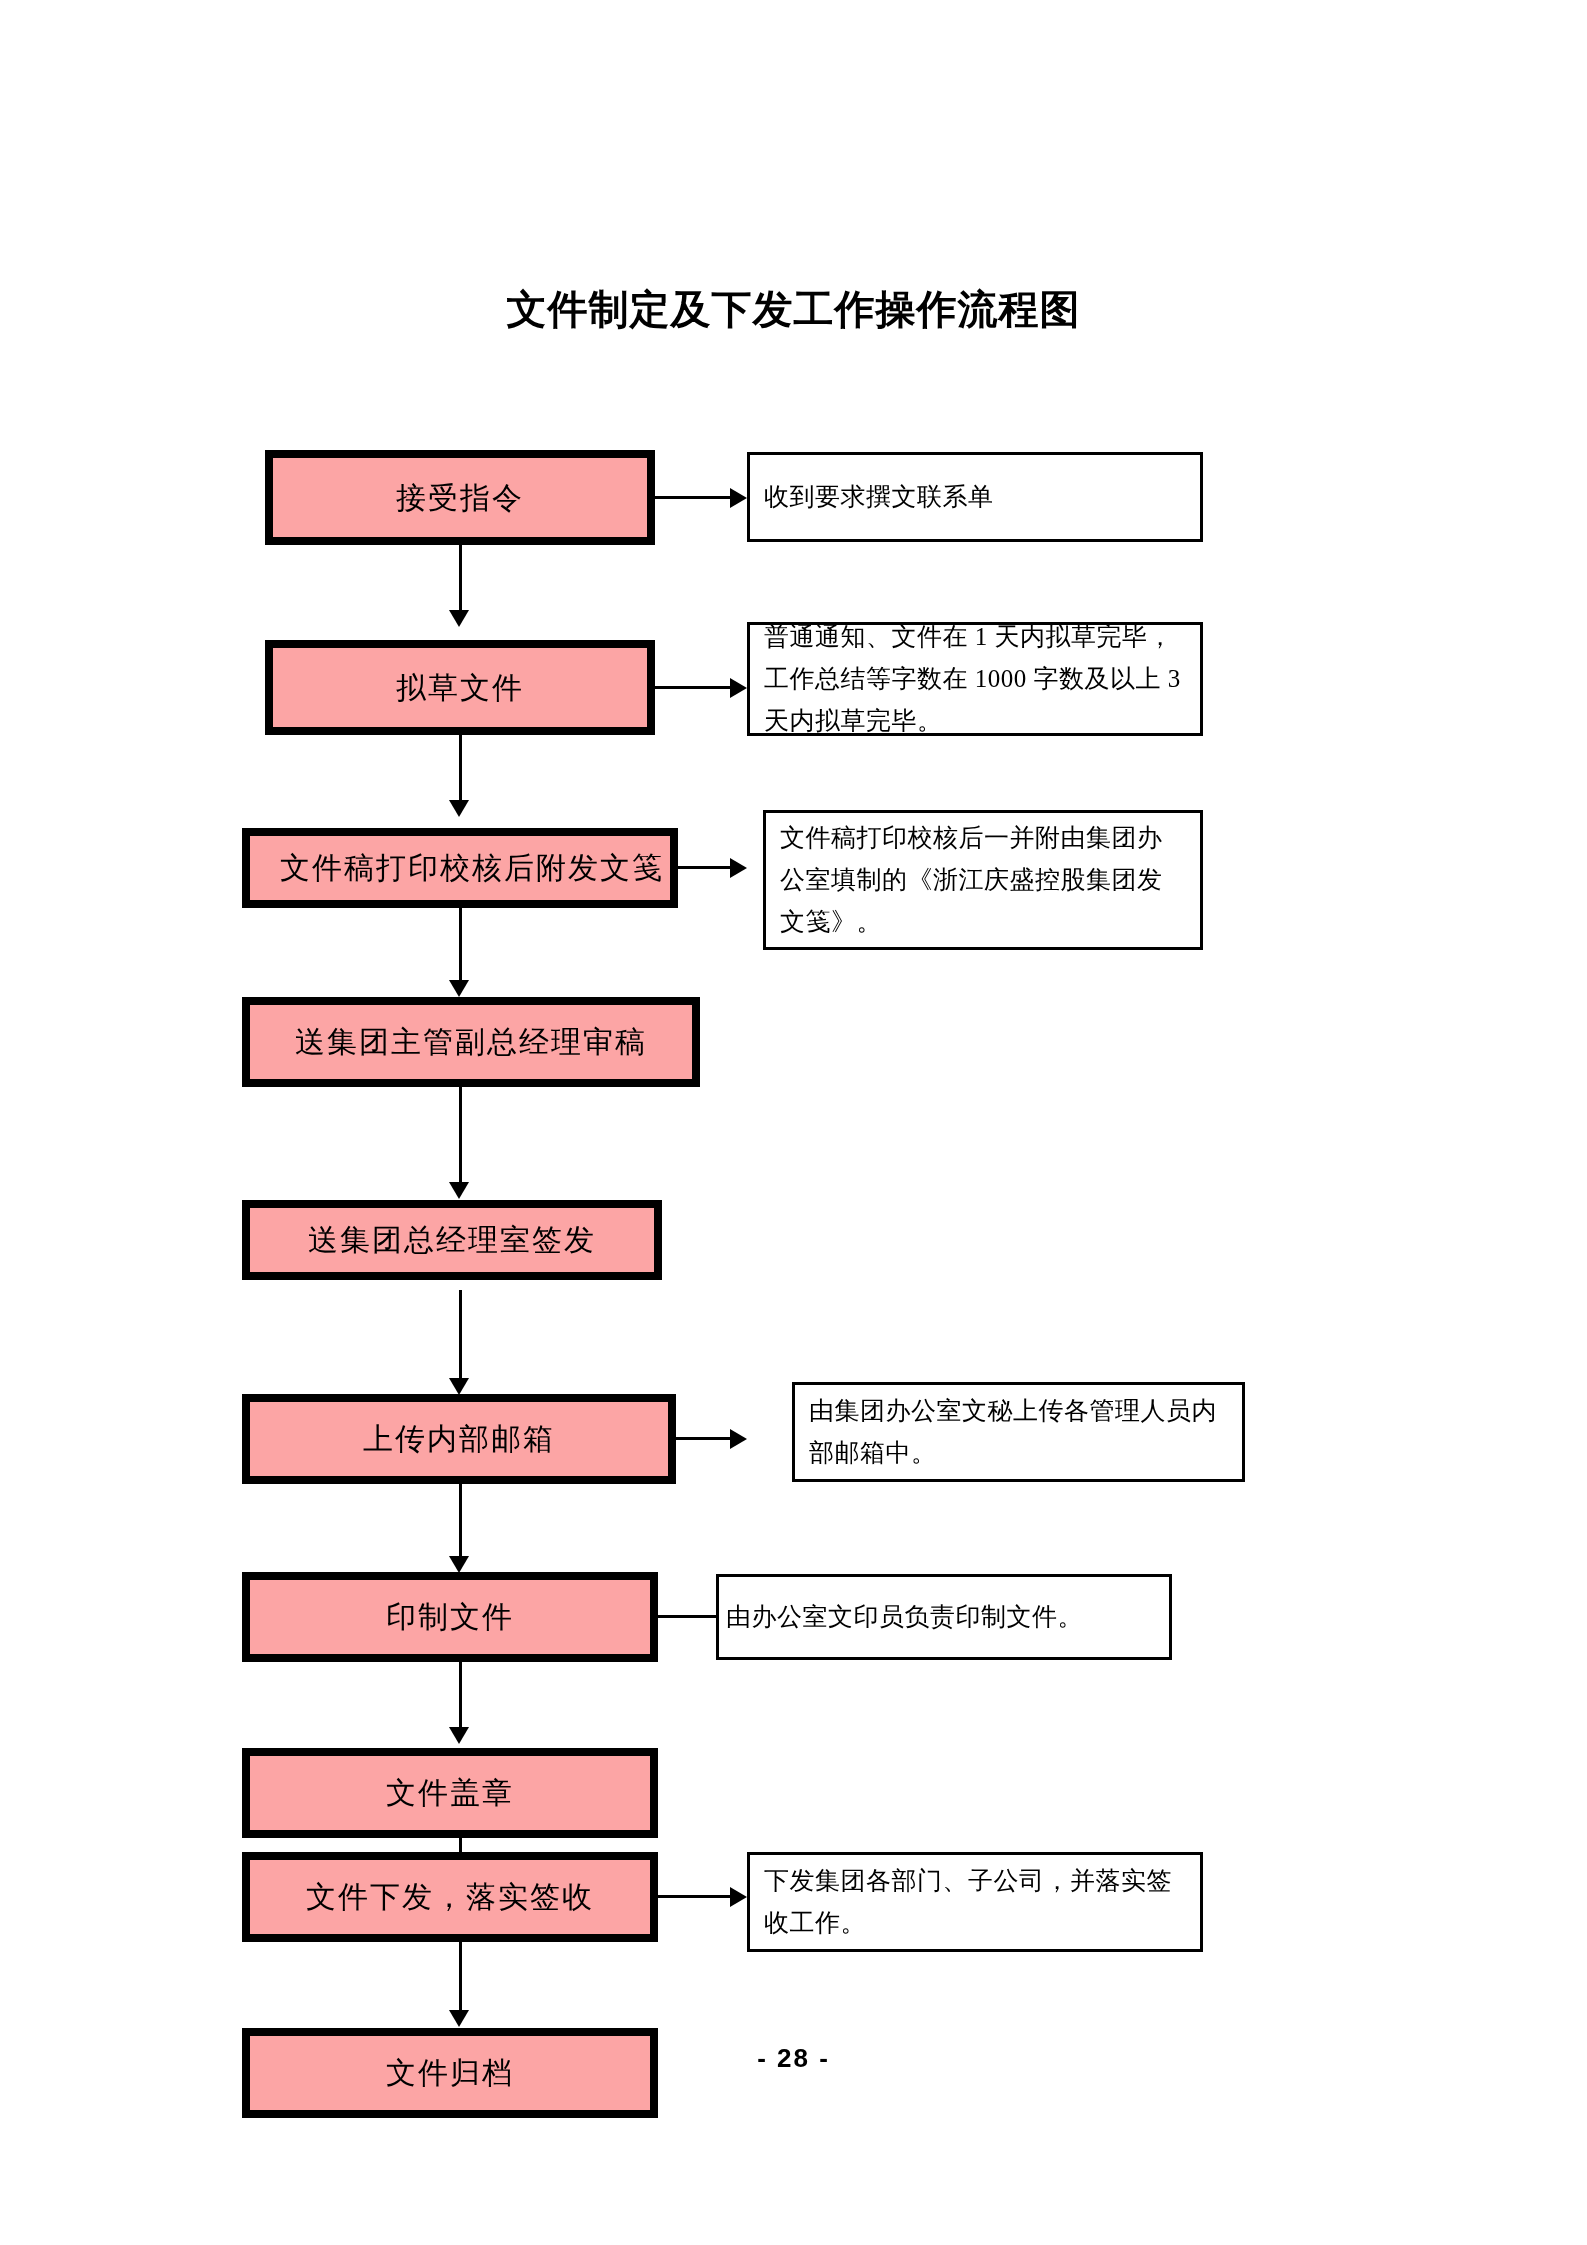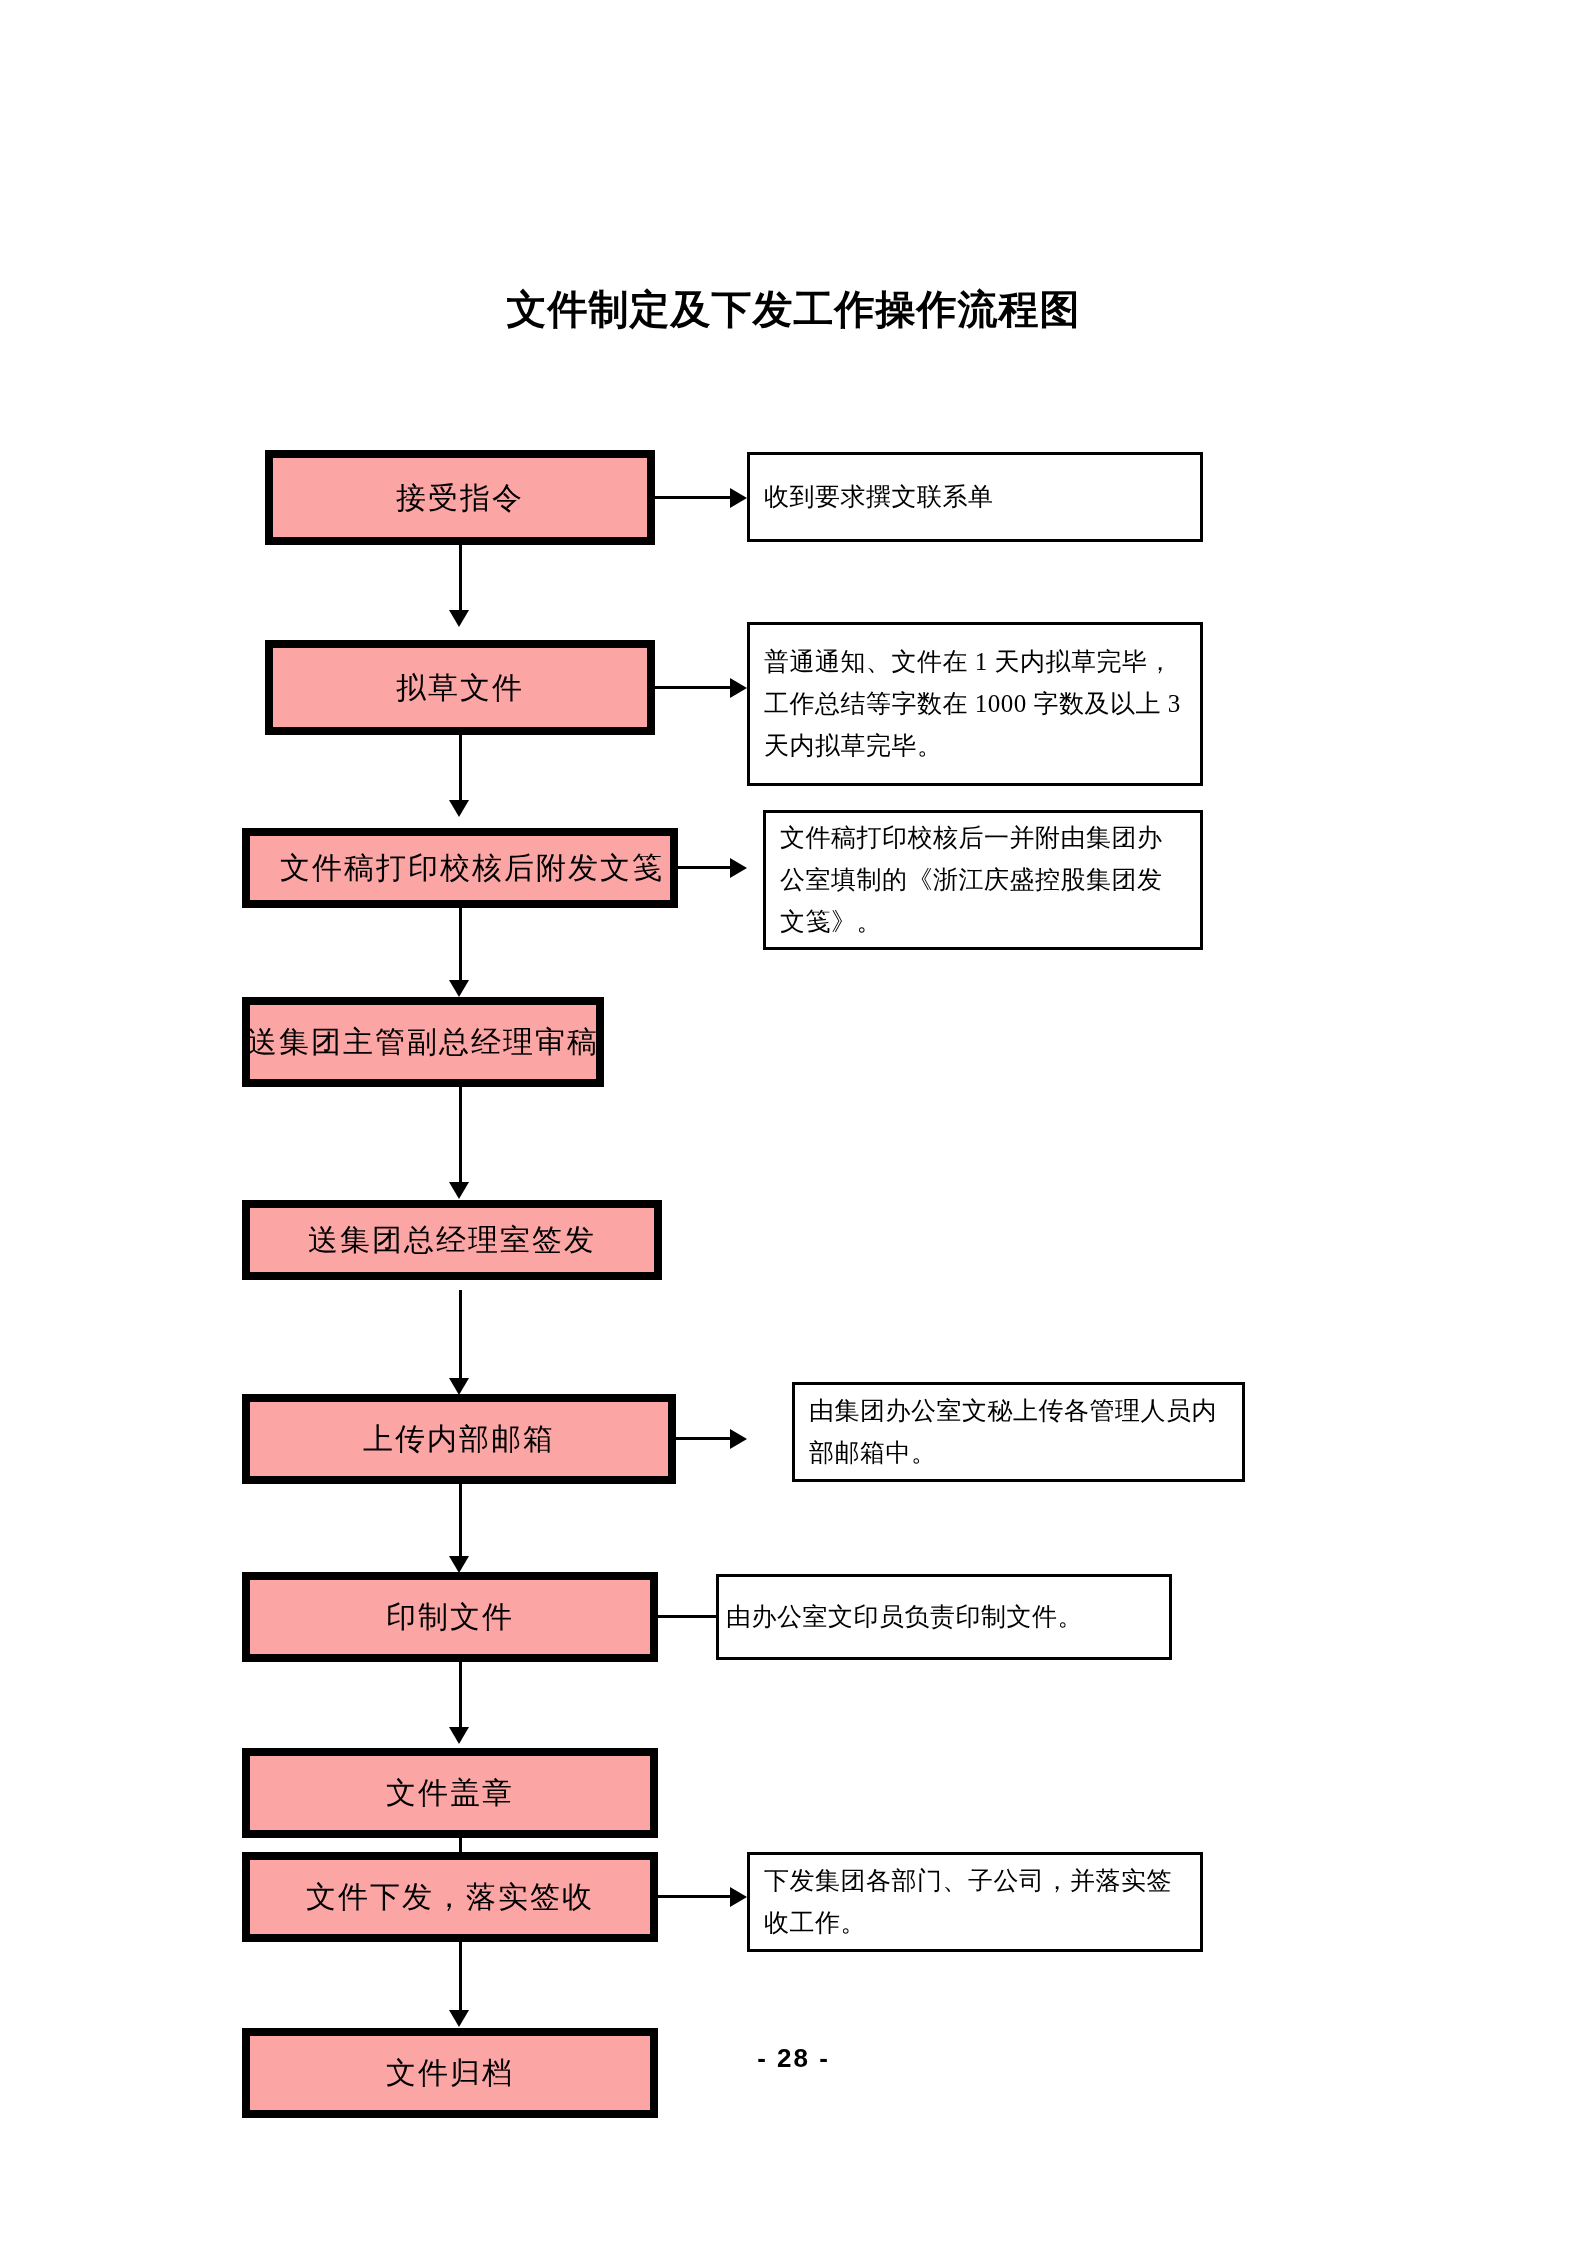--- a/index.html
+++ b/index.html
@@ -134,40 +134,40 @@
   </div>
 
   <div class="conn-vline" style="left:459px; top:545px; height:65px;"></div>
   <div class="arrow-down" style="left:449px; top:610px;"></div>
 
   <div class="process-box" style="left:265px; top:640px; width:390px; height:95px;">
     <span class="box-text">拟草文件</span>
   </div>
   <div class="conn-hline" style="left:655px; top:686px; width:75px;"></div>
   <div class="arrow-right" style="left:730px; top:678px;"></div>
-  <div class="note-box" style="left:747px; top:622px; width:456px; height:164px;">
+  <div class="note-box" style="left:747px; top:622px; width:456px; height:114px;">
     <span class="note-text">普通通知、文件在 1 天内拟草完毕，工作总结等字数在 1000 字数及以上 3 天内拟草完毕。</span>
   </div>
 
   <div class="conn-vline" style="left:459px; top:735px; height:65px;"></div>
   <div class="arrow-down" style="left:449px; top:800px;"></div>
 
   <div class="process-box" style="left:242px; top:828px; width:436px; height:80px;padding-left:24px;">
     <span class="box-text">文件稿打印校核后附发文笺</span>
   </div>
   <div class="conn-hline" style="left:678px; top:866px; width:52px;"></div>
   <div class="arrow-right" style="left:730px; top:858px;"></div>
   <div class="note-box" style="left:763px; top:810px; width:440px; height:140px;">
     <span class="note-text">文件稿打印校核后一并附由集团办公室填制的《浙江庆盛控股集团发文笺》。</span>
   </div>
 
   <div class="conn-vline" style="left:459px; top:908px; height:72px;"></div>
   <div class="arrow-down" style="left:449px; top:980px;"></div>
 
-  <div class="process-box" style="left:242px; top:997px; width:362px; height:90px;">
+  <div class="process-box" style="left:242px; top:997px; width:458px; height:90px;">
     <span class="box-text">送集团主管副总经理审稿</span>
   </div>
 
   <div class="conn-vline" style="left:459px; top:1087px; height:95px;"></div>
   <div class="arrow-down" style="left:449px; top:1182px;"></div>
 
   <div class="process-box" style="left:242px; top:1200px; width:420px; height:80px;">
     <span class="box-text">送集团总经理室签发</span>
   </div>
 

